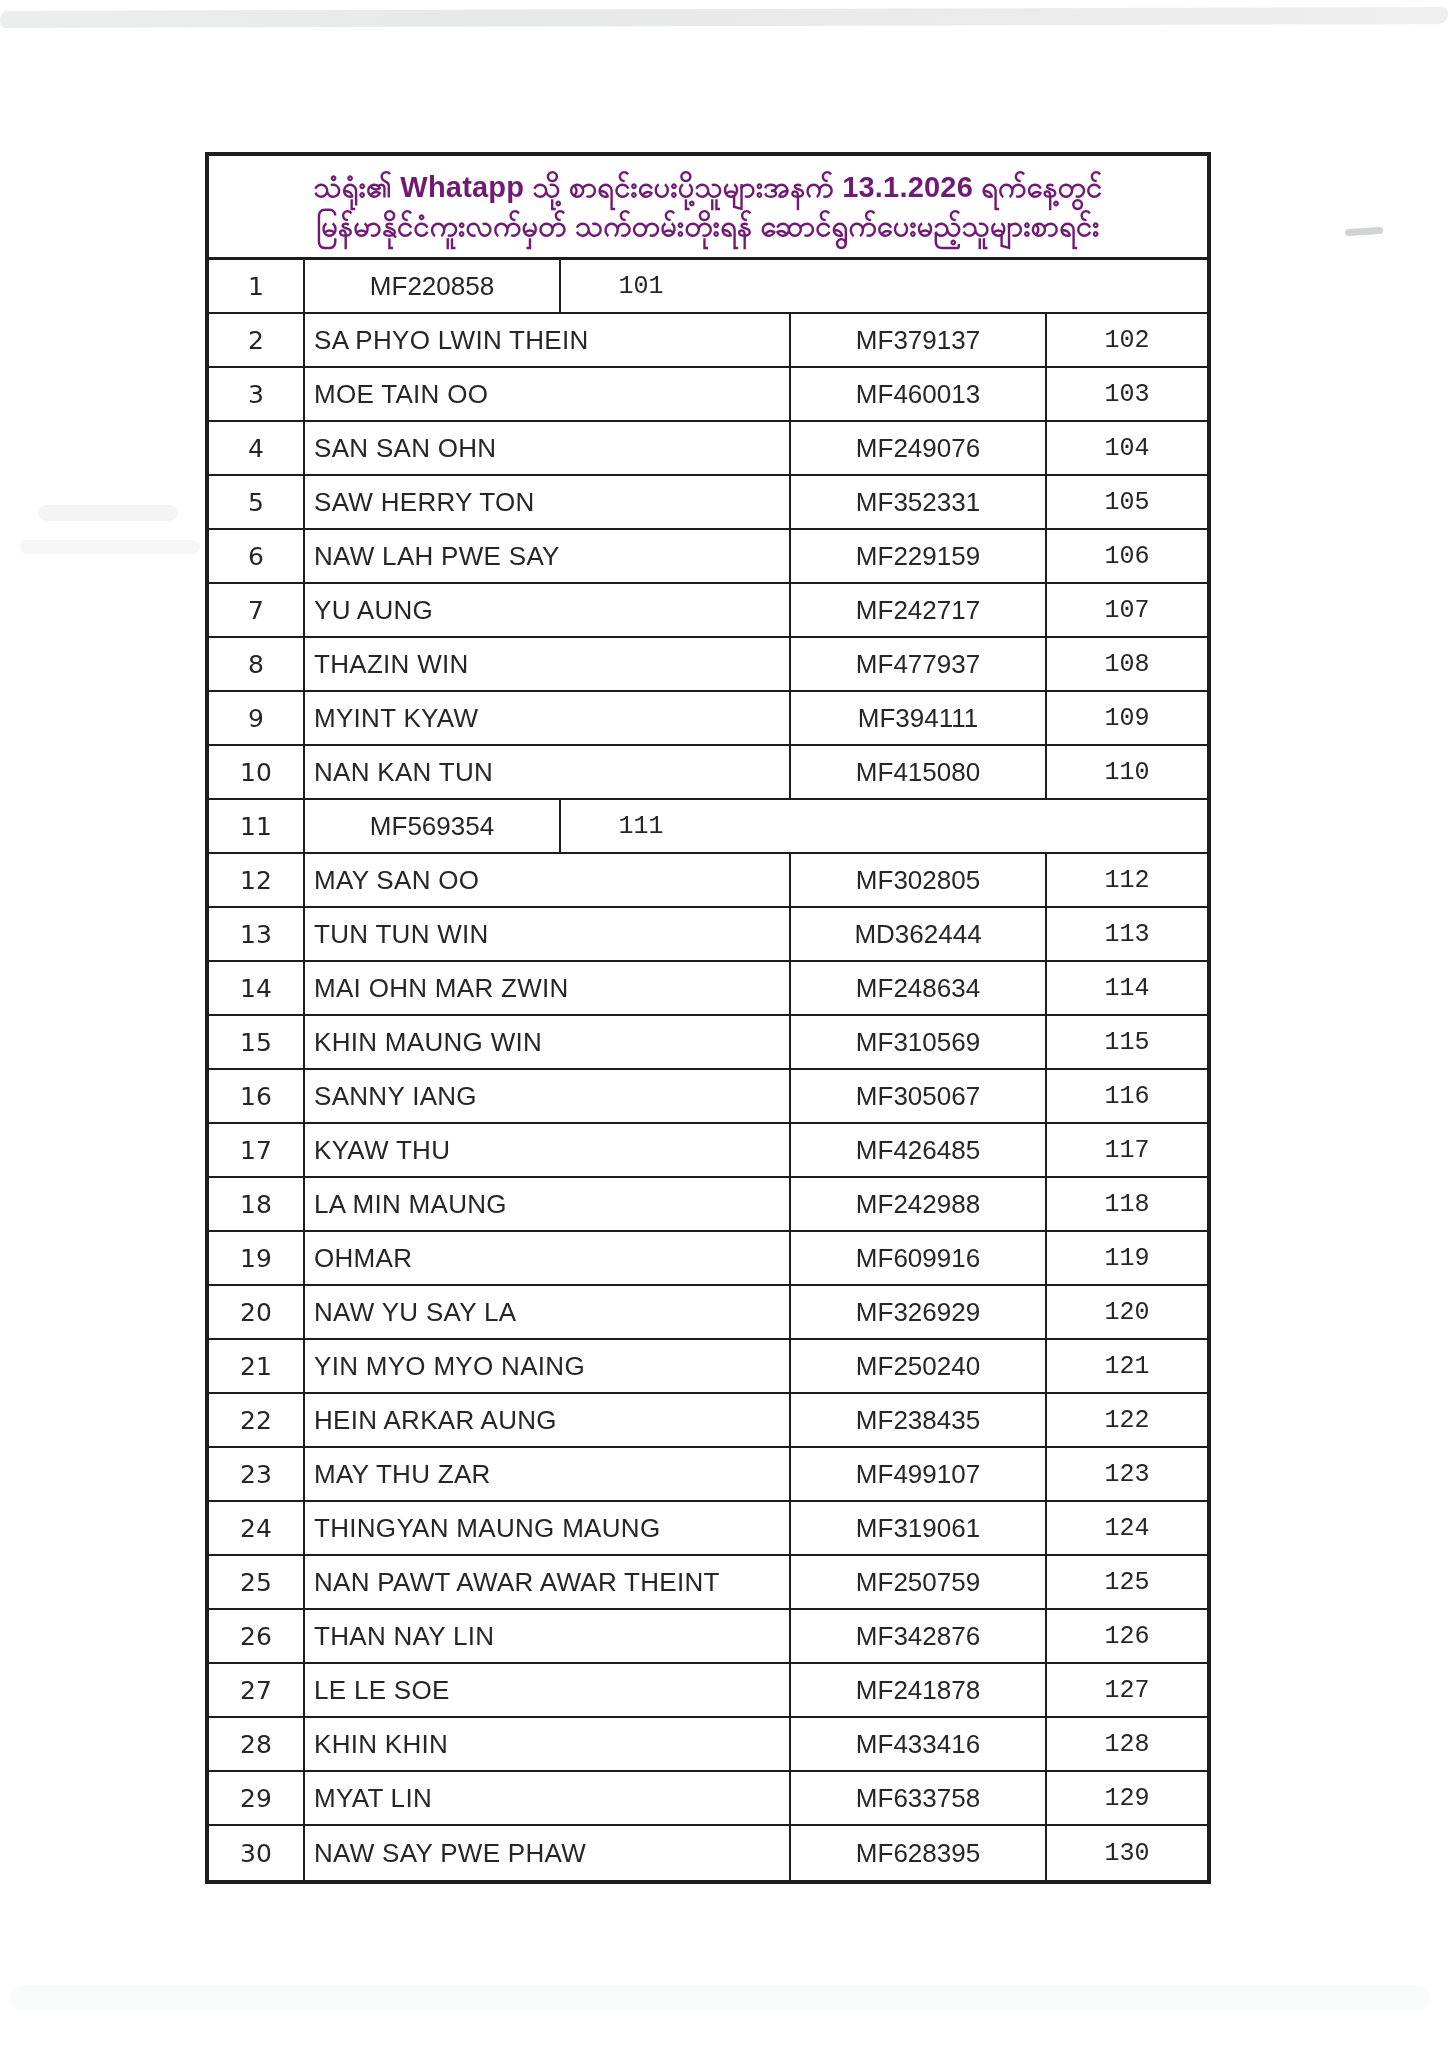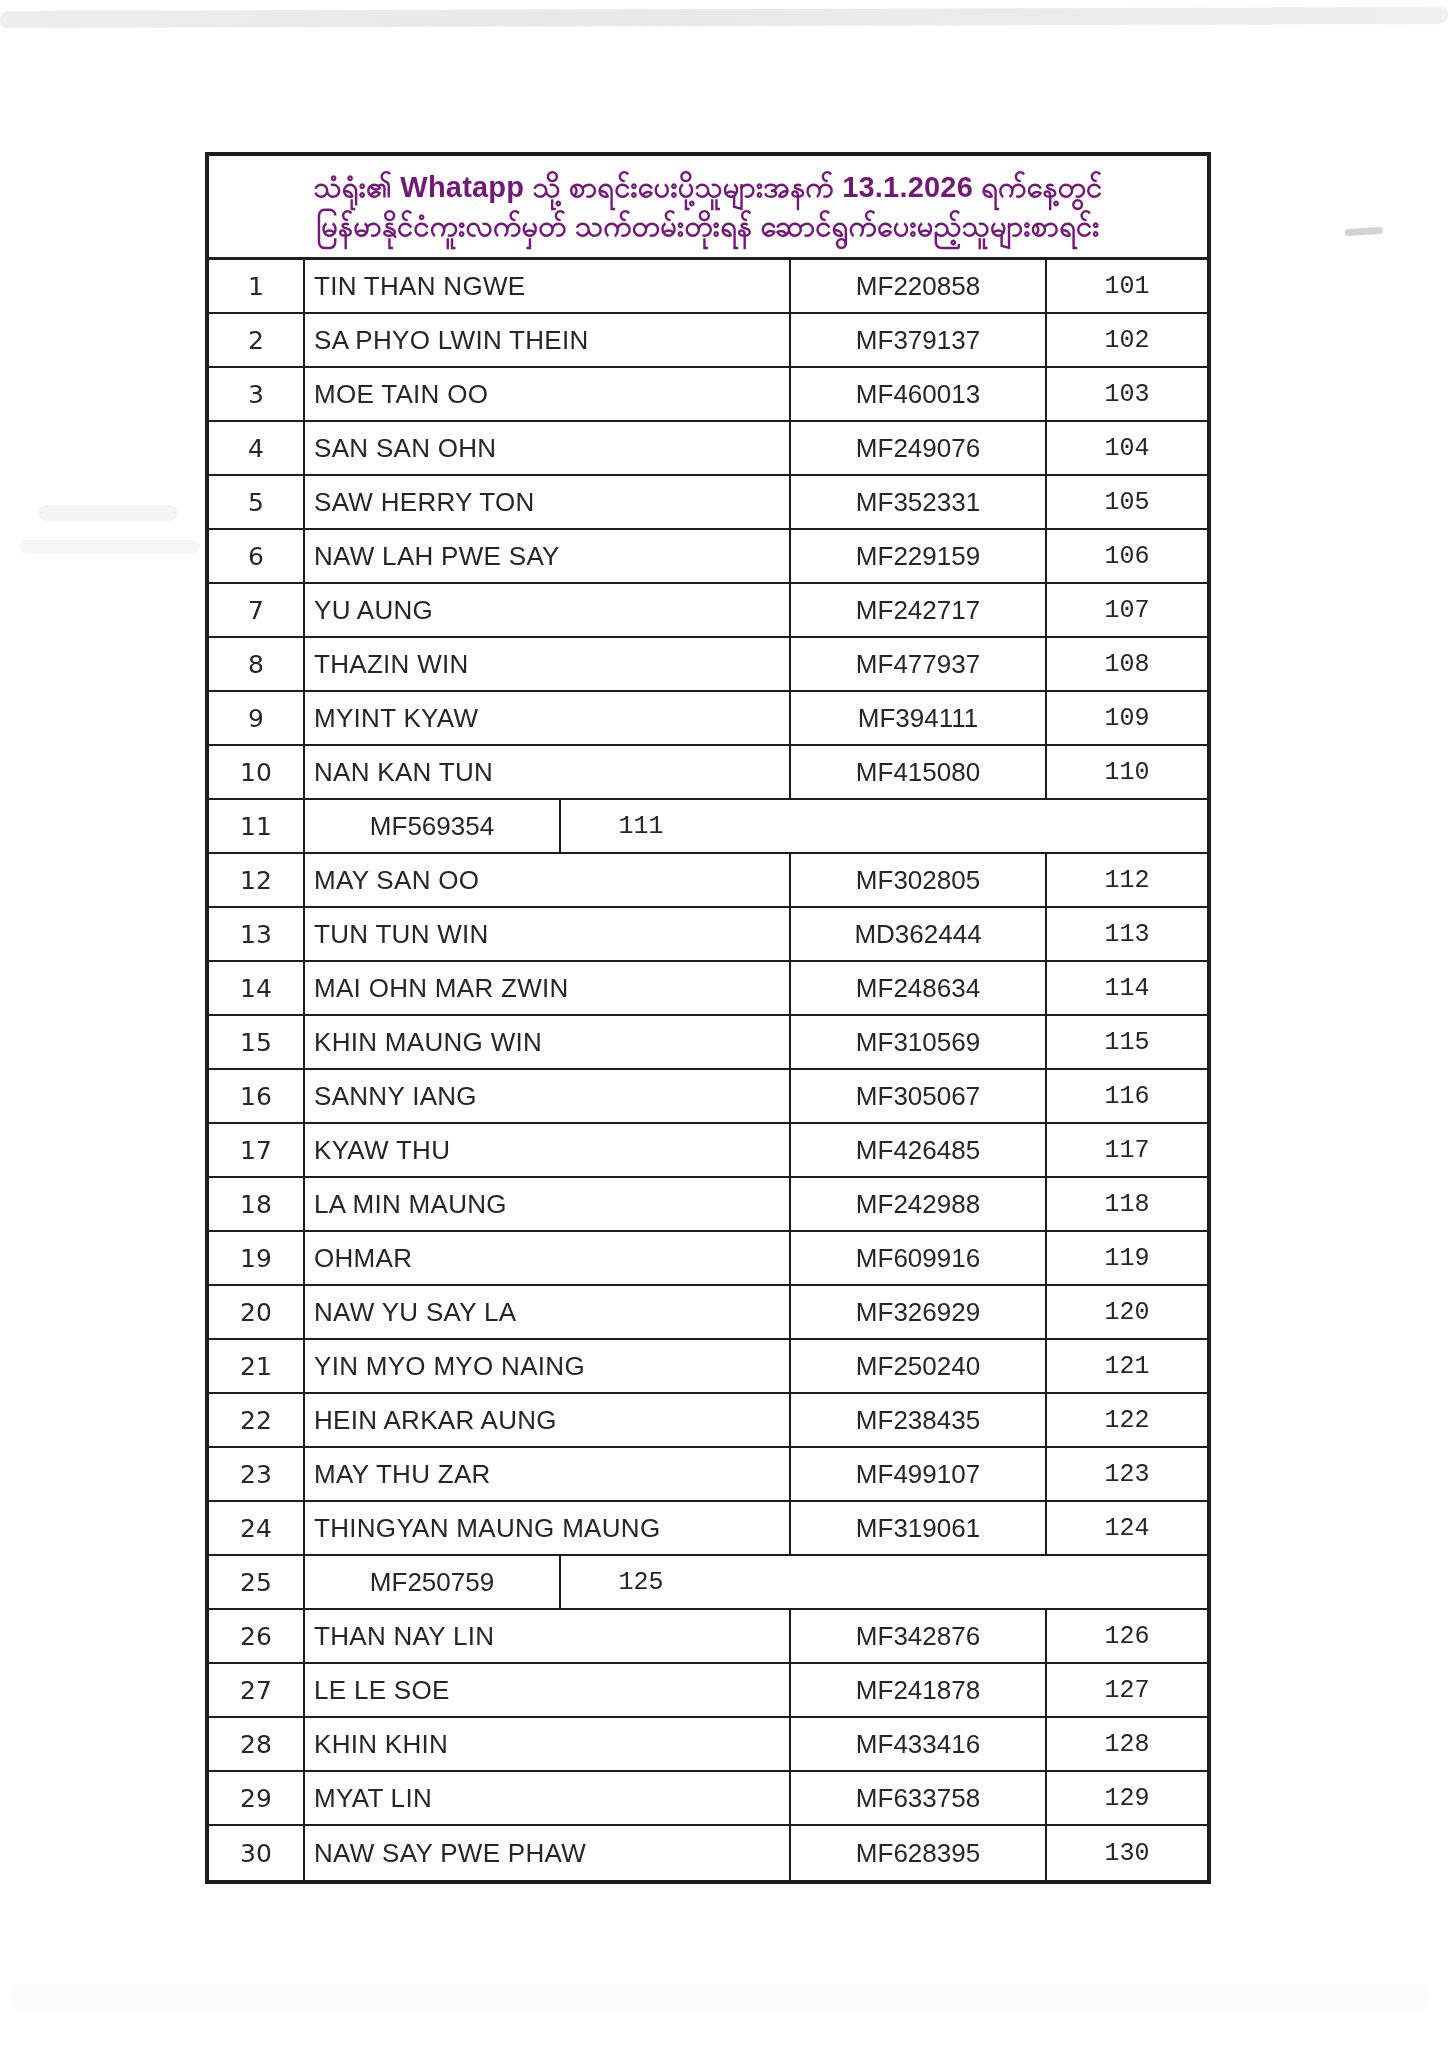--- a/index.html
+++ b/index.html
@@ -125,21 +125,20 @@
 <div class="artifact scan-band-bottom"></div>
 
 <div class="doc-table">
   <div class="doc-header">
     <div class="title-line">သံရုံး၏ Whatapp သို့ စာရင်းပေးပို့သူများအနက် 13.1.2026 ရက်နေ့တွင်</div>
     <div class="title-line">မြန်မာနိုင်ငံကူးလက်မှတ် သက်တမ်းတိုးရန် ဆောင်ရွက်ပေးမည့်သူများစာရင်း</div>
   </div>
   <div class="tbody">
   <div class="tr">
     <div class="td td-no">1</div>
-    <div class="td td-name">TIN THAN NGWE</div>
     <div class="td td-passport">MF220858</div>
     <div class="td td-seq">101</div>
   </div>
 
   <div class="tr">
     <div class="td td-no">2</div>
     <div class="td td-name">SA PHYO LWIN THEIN</div>
     <div class="td td-passport">MF379137</div>
     <div class="td td-seq">102</div>
   </div>
@@ -292,20 +291,21 @@
 
   <div class="tr">
     <div class="td td-no">24</div>
     <div class="td td-name">THINGYAN MAUNG MAUNG</div>
     <div class="td td-passport">MF319061</div>
     <div class="td td-seq">124</div>
   </div>
 
   <div class="tr">
     <div class="td td-no">25</div>
+    <div class="td td-name">NAN PAWT AWAR AWAR THEINT</div>
     <div class="td td-passport">MF250759</div>
     <div class="td td-seq">125</div>
   </div>
 
   <div class="tr">
     <div class="td td-no">26</div>
     <div class="td td-name">THAN NAY LIN</div>
     <div class="td td-passport">MF342876</div>
     <div class="td td-seq">126</div>
   </div>

